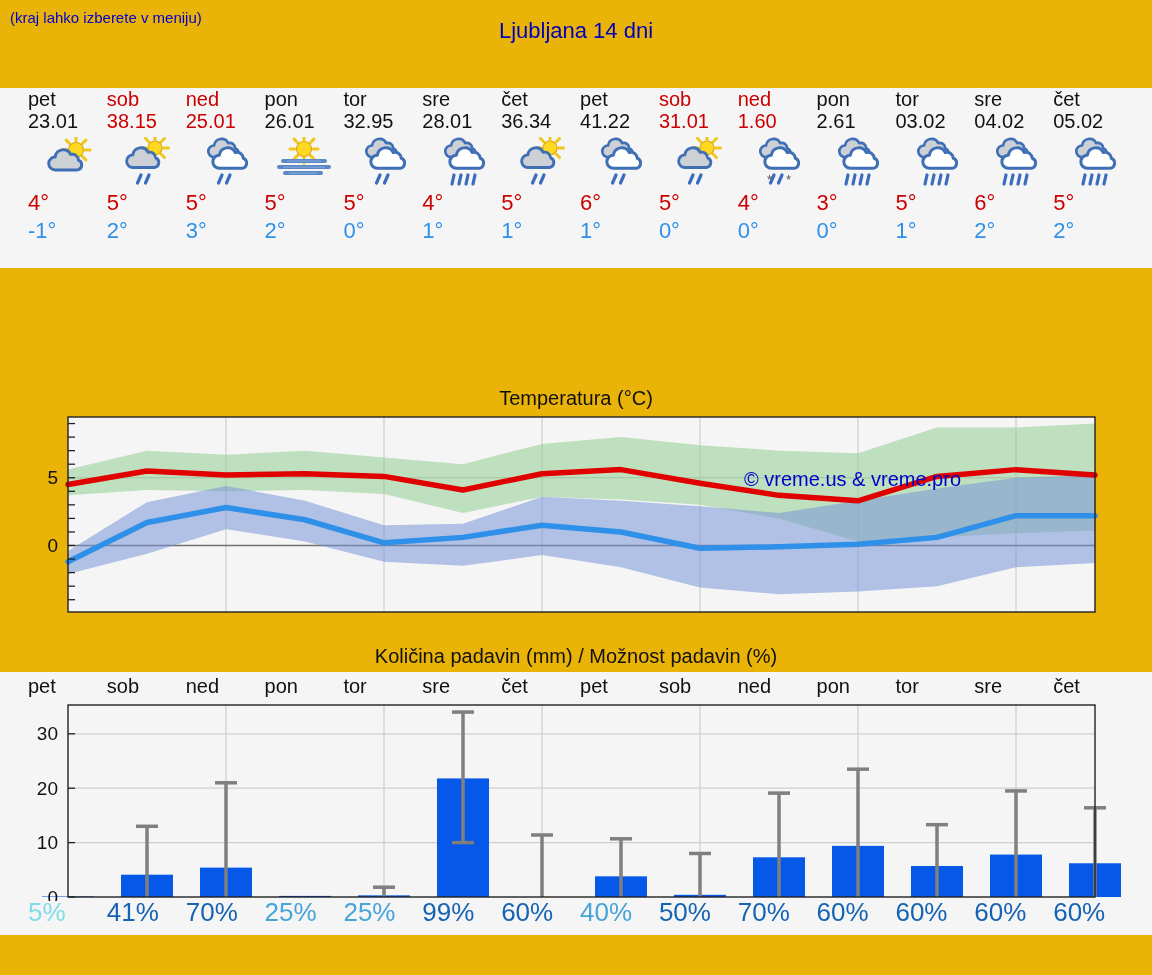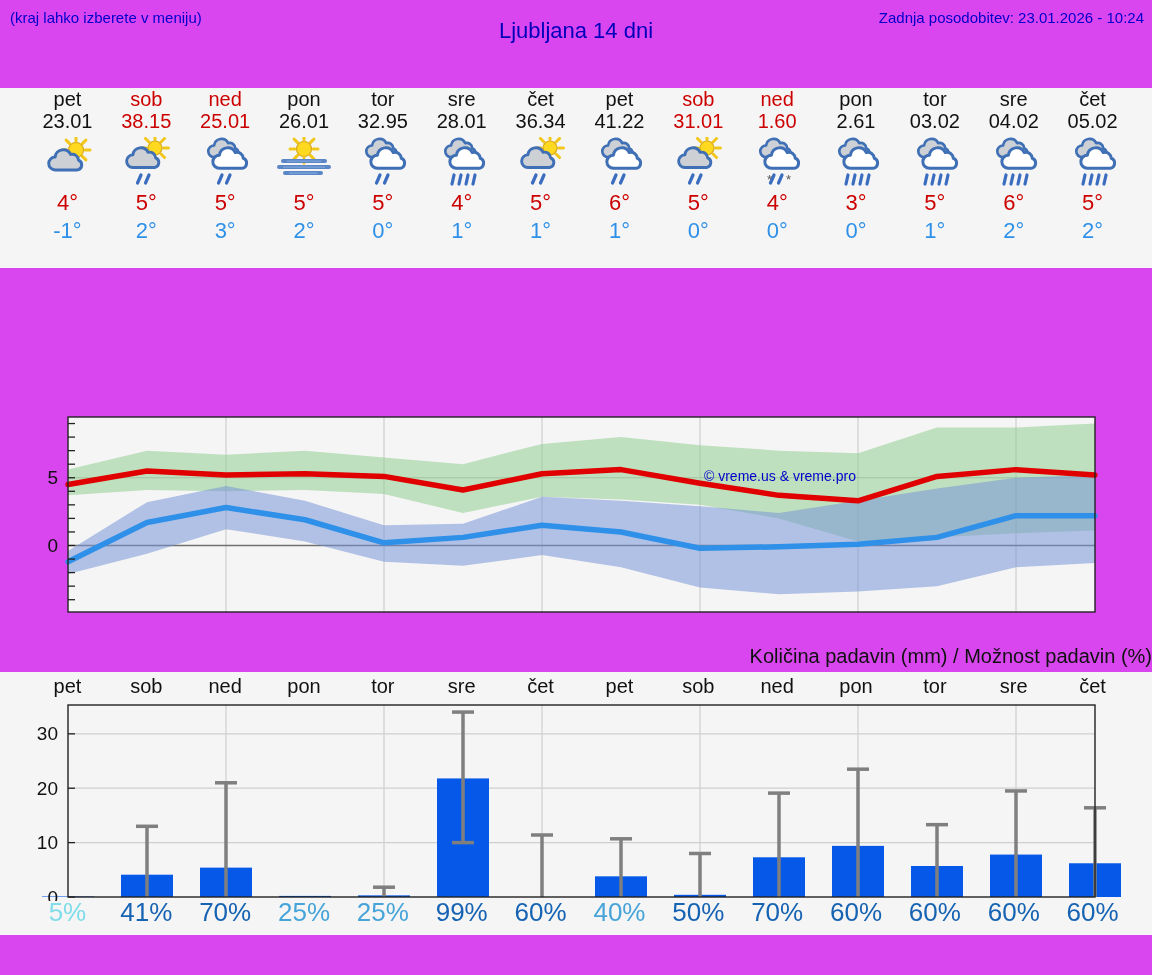--- a/index.html
+++ b/index.html
@@ -1,49 +1,48 @@
 <!DOCTYPE html>
 <html><head>
 <meta charset="utf-8">
 <style>
   html,body{margin:0;padding:0;background:#fff;}
-  .page{position:relative;width:1152px;height:975px;background:#d946ef;overflow:hidden;
+  .page{position:relative;width:1152px;height:975px;background:#eab308;overflow:hidden;
         font-family:"Liberation Sans", sans-serif;}
   .hdr-hint{position:absolute;left:10px;top:9px;font-size:15px;color:#0000cc;}
   .hdr-title{position:absolute;left:0;top:18px;width:100%;text-align:center;font-size:22px;color:#0000bb;}
   .hdr-upd{position:absolute;right:8px;top:9px;font-size:15px;color:#0000cc;}
   .strip{position:absolute;left:0;width:1152px;background:#f5f5f5;}
   .strip1{top:88px;height:180px;}
   .cols{position:absolute;left:28px;top:0;width:1104px;display:flex;}
-  .col{flex:1 1 0;text-align:center;}
+  .col{flex:1 1 0;}
   .day-name,.day-date{font-size:20px;line-height:22px;color:#111;}
   .col.weekend .day-name,.col.weekend .day-date{color:#cc0000;}
   .day-icon{margin:5px auto 1px;width:58px;height:50px;}
   .tmax{font-size:22px;line-height:29px;color:#cc0000;}
   .tmin{font-size:22px;line-height:28px;color:#2e90e8;}
   .chart-title{position:absolute;left:0;width:100%;text-align:center;font-size:20px;color:#111;}
   .t1{top:387px;}
-  .t2{top:645px;text-align:right;}
+  .t2{top:645px;}
   svg.chart{position:absolute;left:0;}
   #tempChart{top:413px;}
-  .watermark{position:absolute;left:704px;top:468px;font-size:14px;color:#0000cc;z-index:5;text-align:center;}
+  .watermark{position:absolute;left:744px;top:468px;font-size:20px;color:#0000cc;z-index:5;text-align:center;}
   .strip2{top:672px;height:263px;}
   .precip-days{top:3px;}
   .precip-days .day-name{font-size:20px;color:#111;}
   #precipChart{top:31px;}
   .precip-pcts{top:224px;}
   .pct{font-size:26px;line-height:32px;}
 </style>
 </head>
 <body>
 
 <div class="page">
   <div class="hdr-hint">(kraj lahko izberete v meniju)</div>
   <div class="hdr-title">Ljubljana 14 dni</div>
-  <div class="hdr-upd">Zadnja posodobitev: 23.01.2026 - 10:24</div>
 
   <div class="strip strip1">
     <div class="cols" id="forecastCols">
         <div class="col">
           <div class="day-name">pet</div>
           <div class="day-date">23.01</div>
           <div class="day-icon"><svg viewBox="0 0 58 50" width="58" height="50">
               <line x1="47" y1="13" x2="52" y2="13" stroke="#f2c71d" stroke-width="3" stroke-linecap="round"></line>
               <line x1="44.36396103067893" y1="19.36396103067893" x2="47.89949493661167" y2="22.899494936611664" stroke="#f2c71d" stroke-width="3" stroke-linecap="round"></line>
               <line x1="38" y1="22" x2="38" y2="27" stroke="#f2c71d" stroke-width="3" stroke-linecap="round"></line>
@@ -301,20 +300,21 @@
               <line x1="28" y1="38" x2="26" y2="47" stroke="#3a6cc0" stroke-width="3.2" stroke-linecap="round"></line>
               <line x1="35" y1="38" x2="33" y2="47" stroke="#3a6cc0" stroke-width="3.2" stroke-linecap="round"></line>
               <line x1="42" y1="38" x2="40" y2="47" stroke="#3a6cc0" stroke-width="3.2" stroke-linecap="round"></line>
             </svg></div>
           <div class="tmax">5°</div>
           <div class="tmin">2°</div>
         </div>
       </div>
   </div>
 
+  <div class="chart-title t1">Temperatura (°C)</div>
   <svg class="chart" id="tempChart" width="1152" height="202" viewBox="0 0 1152 202">
       <rect x="68" y="4" width="1027" height="195" fill="#f5f5f5"></rect>
       <line x1="226" y1="4" x2="226" y2="199" stroke="#cfcfcf" stroke-width="1.2"></line>
       <line x1="384" y1="4" x2="384" y2="199" stroke="#cfcfcf" stroke-width="1.2"></line>
       <line x1="542" y1="4" x2="542" y2="199" stroke="#cfcfcf" stroke-width="1.2"></line>
       <line x1="700" y1="4" x2="700" y2="199" stroke="#cfcfcf" stroke-width="1.2"></line>
       <line x1="858" y1="4" x2="858" y2="199" stroke="#cfcfcf" stroke-width="1.2"></line>
       <line x1="1016" y1="4" x2="1016" y2="199" stroke="#cfcfcf" stroke-width="1.2"></line>
       <line x1="68" y1="64.75" x2="1095" y2="64.75" stroke="#b8b8b8" stroke-width="1.2"></line>
       <line x1="68" y1="132.5" x2="1095" y2="132.5" stroke="#707070" stroke-width="1.3"></line>

